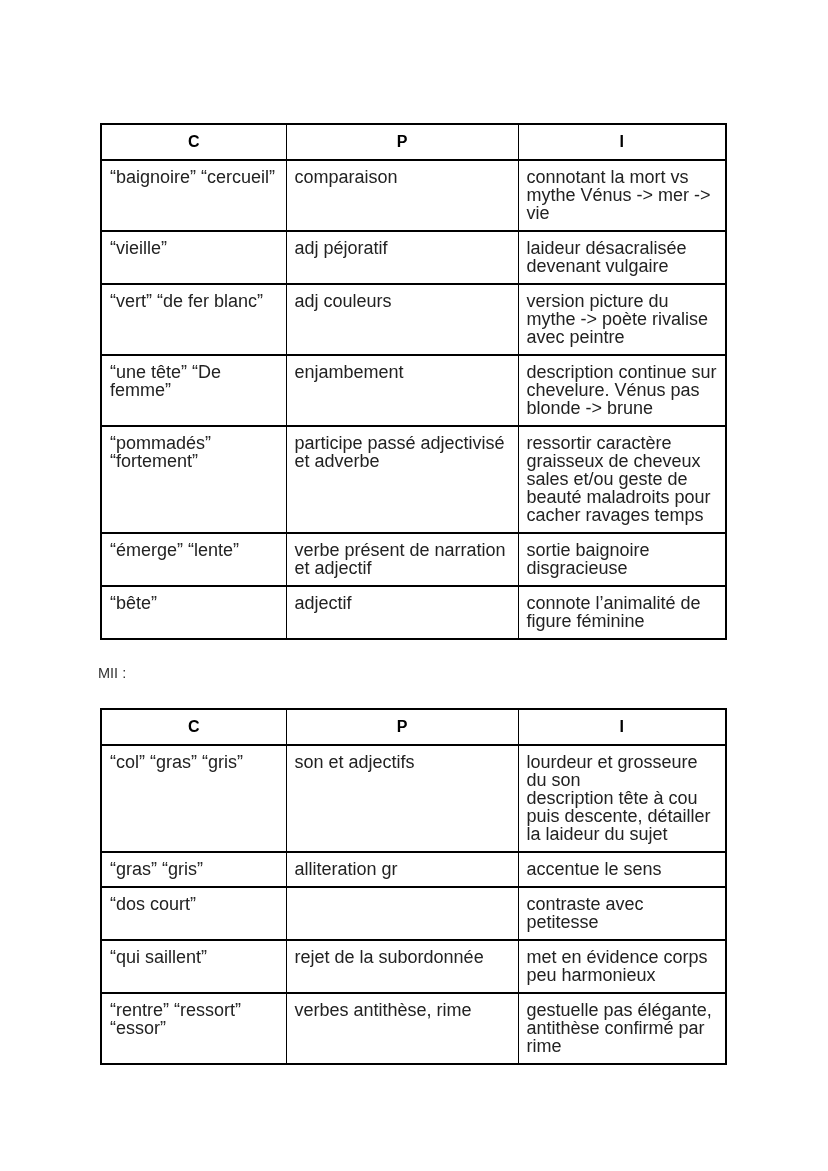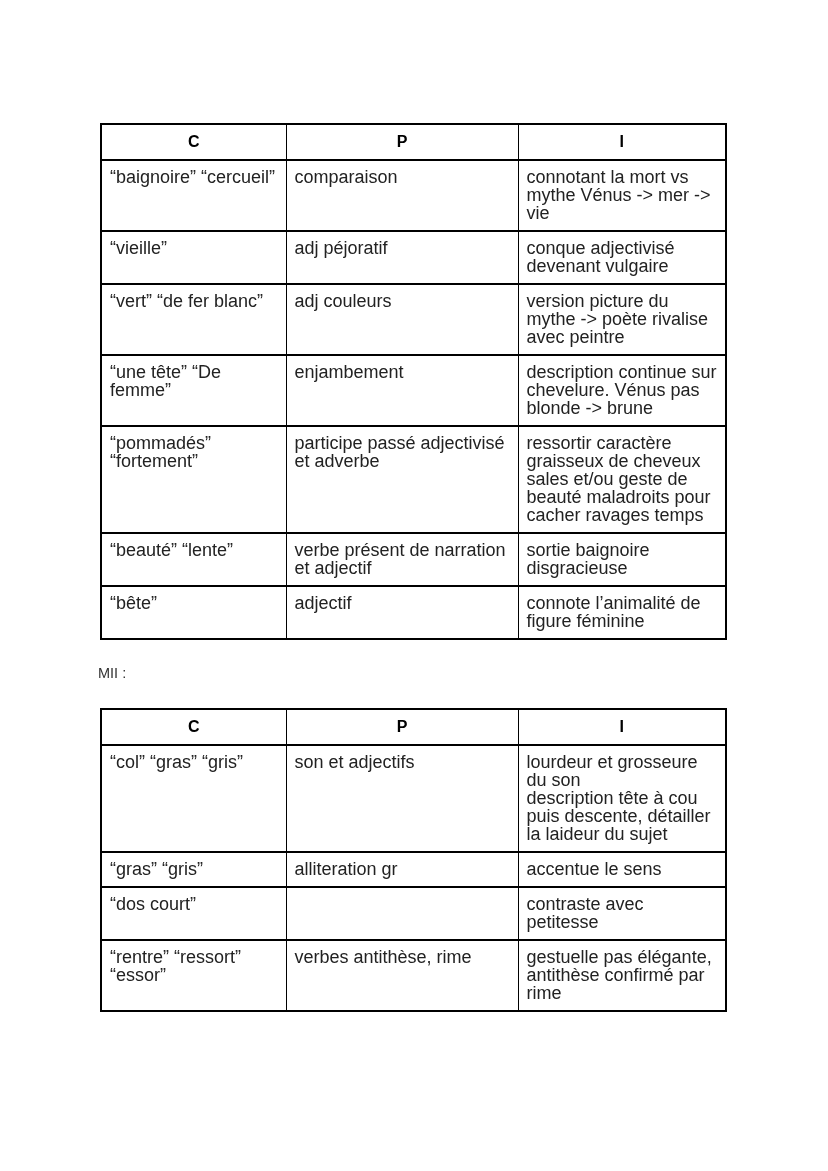--- a/index.html
+++ b/index.html
@@ -76,40 +76,40 @@
     </thead>
     <tbody>
       <tr>
         <td>“baignoire” “cercueil”</td>
         <td>comparaison</td>
         <td>connotant la mort vs mythe Vénus -&gt; mer -&gt; vie</td>
       </tr>
       <tr>
         <td>“vieille”</td>
         <td>adj péjoratif</td>
-        <td>conque adjectivisé
+        <td>laideur désacralisée
 devenant vulgaire</td>
       </tr>
       <tr>
         <td>“vert” “de fer blanc”</td>
         <td>adj couleurs</td>
         <td>version picture du mythe -&gt; poète rivalise avec peintre</td>
       </tr>
       <tr>
         <td>“une tête” “De femme”</td>
         <td>enjambement</td>
         <td>description continue sur chevelure. Vénus pas blonde -&gt; brune</td>
       </tr>
       <tr>
         <td>“pommadés” “fortement”</td>
         <td>participe passé adjectivisé et adverbe</td>
         <td>ressortir caractère graisseux de cheveux sales et/ou geste de beauté maladroits pour cacher ravages temps</td>
       </tr>
       <tr>
-        <td>“beauté” “lente”</td>
+        <td>“émerge” “lente”</td>
         <td>verbe présent de narration et adjectif</td>
         <td>sortie baignoire disgracieuse</td>
       </tr>
       <tr>
         <td>“bête”</td>
         <td>adjectif</td>
         <td>connote l’animalité de figure féminine</td>
       </tr>
     </tbody>
   </table>
@@ -140,20 +140,25 @@
         <td>“gras” “gris”</td>
         <td>alliteration gr</td>
         <td>accentue le sens</td>
       </tr>
       <tr>
         <td>“dos court”</td>
         <td></td>
         <td>contraste avec petitesse</td>
       </tr>
       <tr>
+        <td>“qui saillent”</td>
+        <td>rejet de la subordonnée</td>
+        <td>met en évidence corps peu harmonieux</td>
+      </tr>
+      <tr>
         <td>“rentre” “ressort” “essor”</td>
         <td>verbes antithèse, rime</td>
         <td>gestuelle pas élégante, antithèse confirmé par rime</td>
       </tr>
     </tbody>
   </table>
 
 </div>
 
 </body></html>

